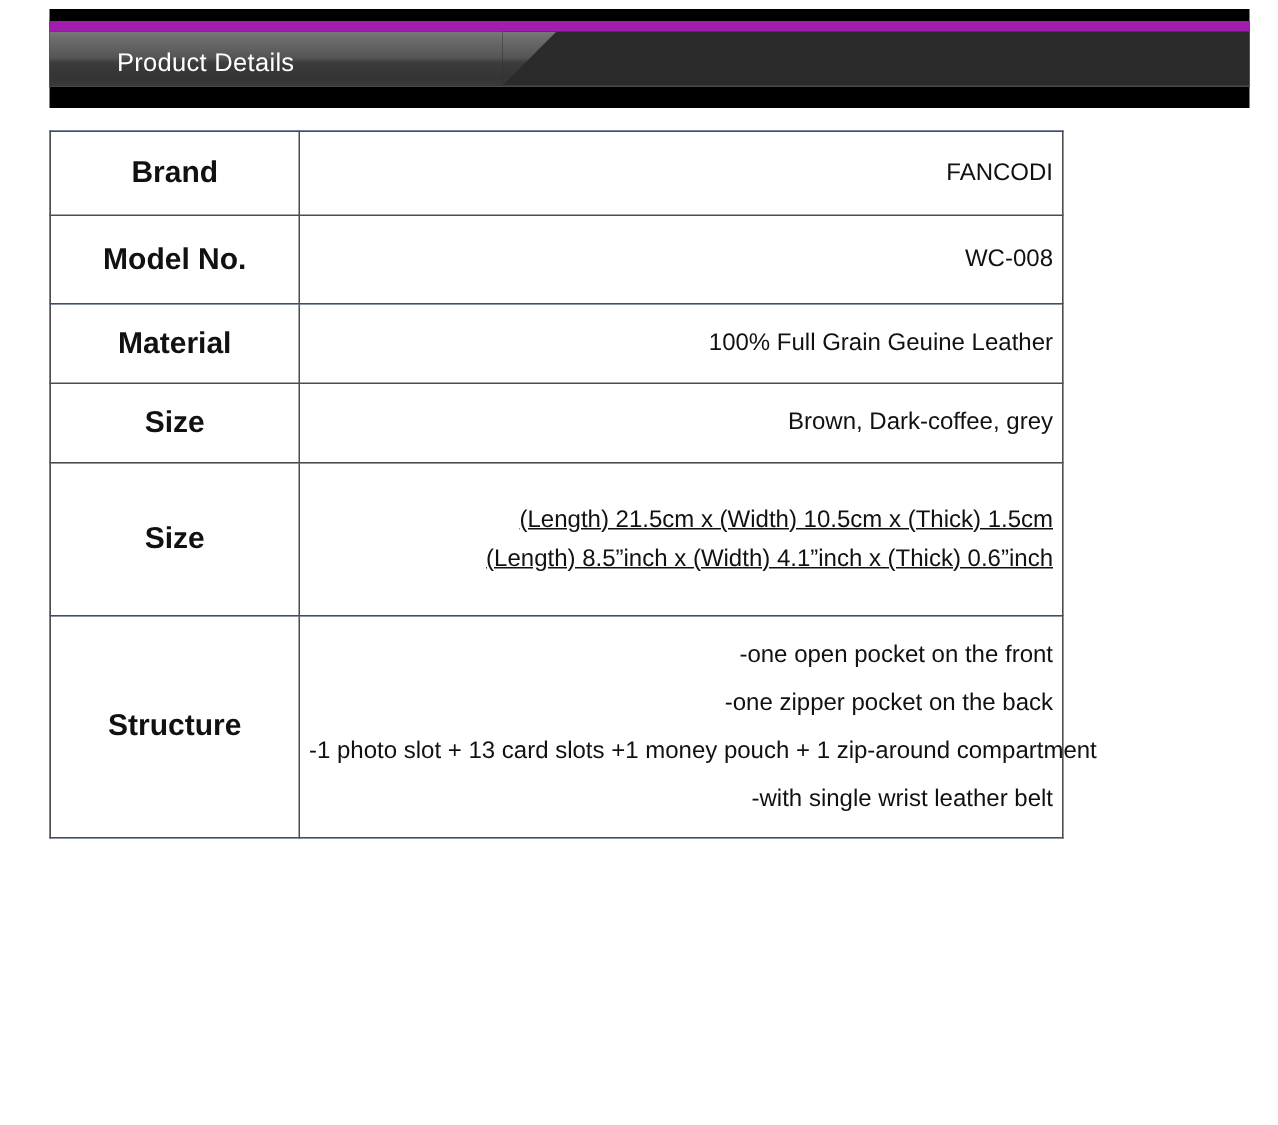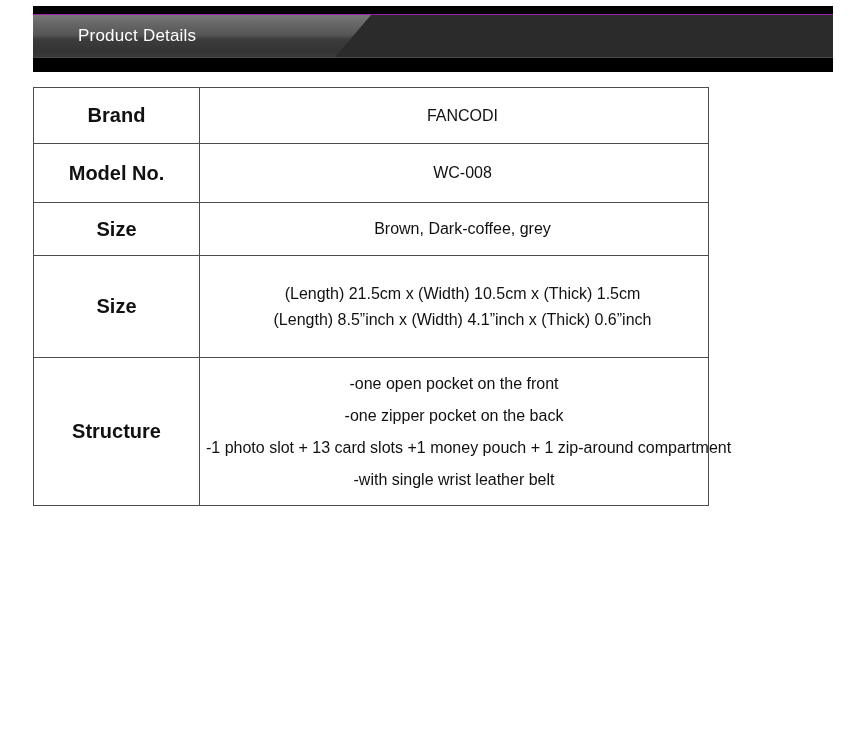--- a/index.html
+++ b/index.html
@@ -24,21 +24,21 @@
     height: 66px;
     background: #000000;
   }
   .banner-inner {
     position: absolute;
     left: 0;
     top: 8px;
     width: 100%;
     height: 44px;
     background: #2b2b2b;
-    border-top: 1px solid #a21caf;
+    border-top: 7px solid #a21caf;
     border-bottom: 1px solid #4a4a4a;
     box-sizing: border-box;
     overflow: hidden;
   }
   .banner-tab {
     position: absolute;
     left: 0;
     top: 0;
     width: 302px;
     height: 100%;
@@ -95,36 +95,36 @@
   }
   .spec-table td.label {
     width: 165px;
     text-align: center;
     font-weight: bold;
     font-size: 20px;
     color: #111111;
     padding: 0;
   }
   .spec-table td.value {
-    text-align: center;
+    text-align: right;
     font-size: 16px;
     color: #111111;
     padding: 0 6px 0 23px;
   }
   .spec-table tr.r-brand    td { height: 55px; }
   .spec-table tr.r-model    td { height: 58px; }
   .spec-table tr.r-material td { height: 52px; }
   .spec-table tr.r-color    td { height: 52px; }
   .spec-table tr.r-size     td { height: 101px; }
   .spec-table tr.r-style    td { height: 63px; }
   .spec-table tr.r-retail   td { height: 68px; }
   .spec-table tr.r-structure td { height: 147px; }
 
   .value-lines { line-height: 26px; }
-  .value-lines > div { white-space: nowrap; }
+  .value-lines > div { white-space: nowrap; text-decoration: underline; }
 
   td.value.tight {
     padding-left: 6px;
   }
   .structure-lines { line-height: 32px; }
   .structure-lines > div { white-space: nowrap; }
 
   .retail-value { padding-left: 27px; }
   .brand-value  { padding-left: 26px; }
   .model-value  { padding-left: 26px; }
@@ -143,20 +143,24 @@
 <table class="spec-table">
   <tbody>
     <tr class="r-brand">
       <td class="label">Brand</td>
       <td class="value brand-value">FANCODI</td>
     </tr>
     <tr class="r-model">
       <td class="label">Model No.</td>
       <td class="value model-value">WC-008</td>
     </tr>
+    <tr class="r-material">
+      <td class="label">Material</td>
+      <td class="value">100% Full Grain  Geuine Leather</td>
+    </tr>
     <tr class="r-color">
       <td class="label">Size</td>
       <td class="value">Brown, Dark-coffee, grey</td>
     </tr>
     <tr class="r-size">
       <td class="label">Size</td>
       <td class="value">
         <div class="value-lines">
           <div>(Length) 21.5cm x (Width) 10.5cm x (Thick) 1.5cm</div>
           <div>(Length) 8.5”inch x (Width) 4.1”inch x (Thick) 0.6”inch</div>

